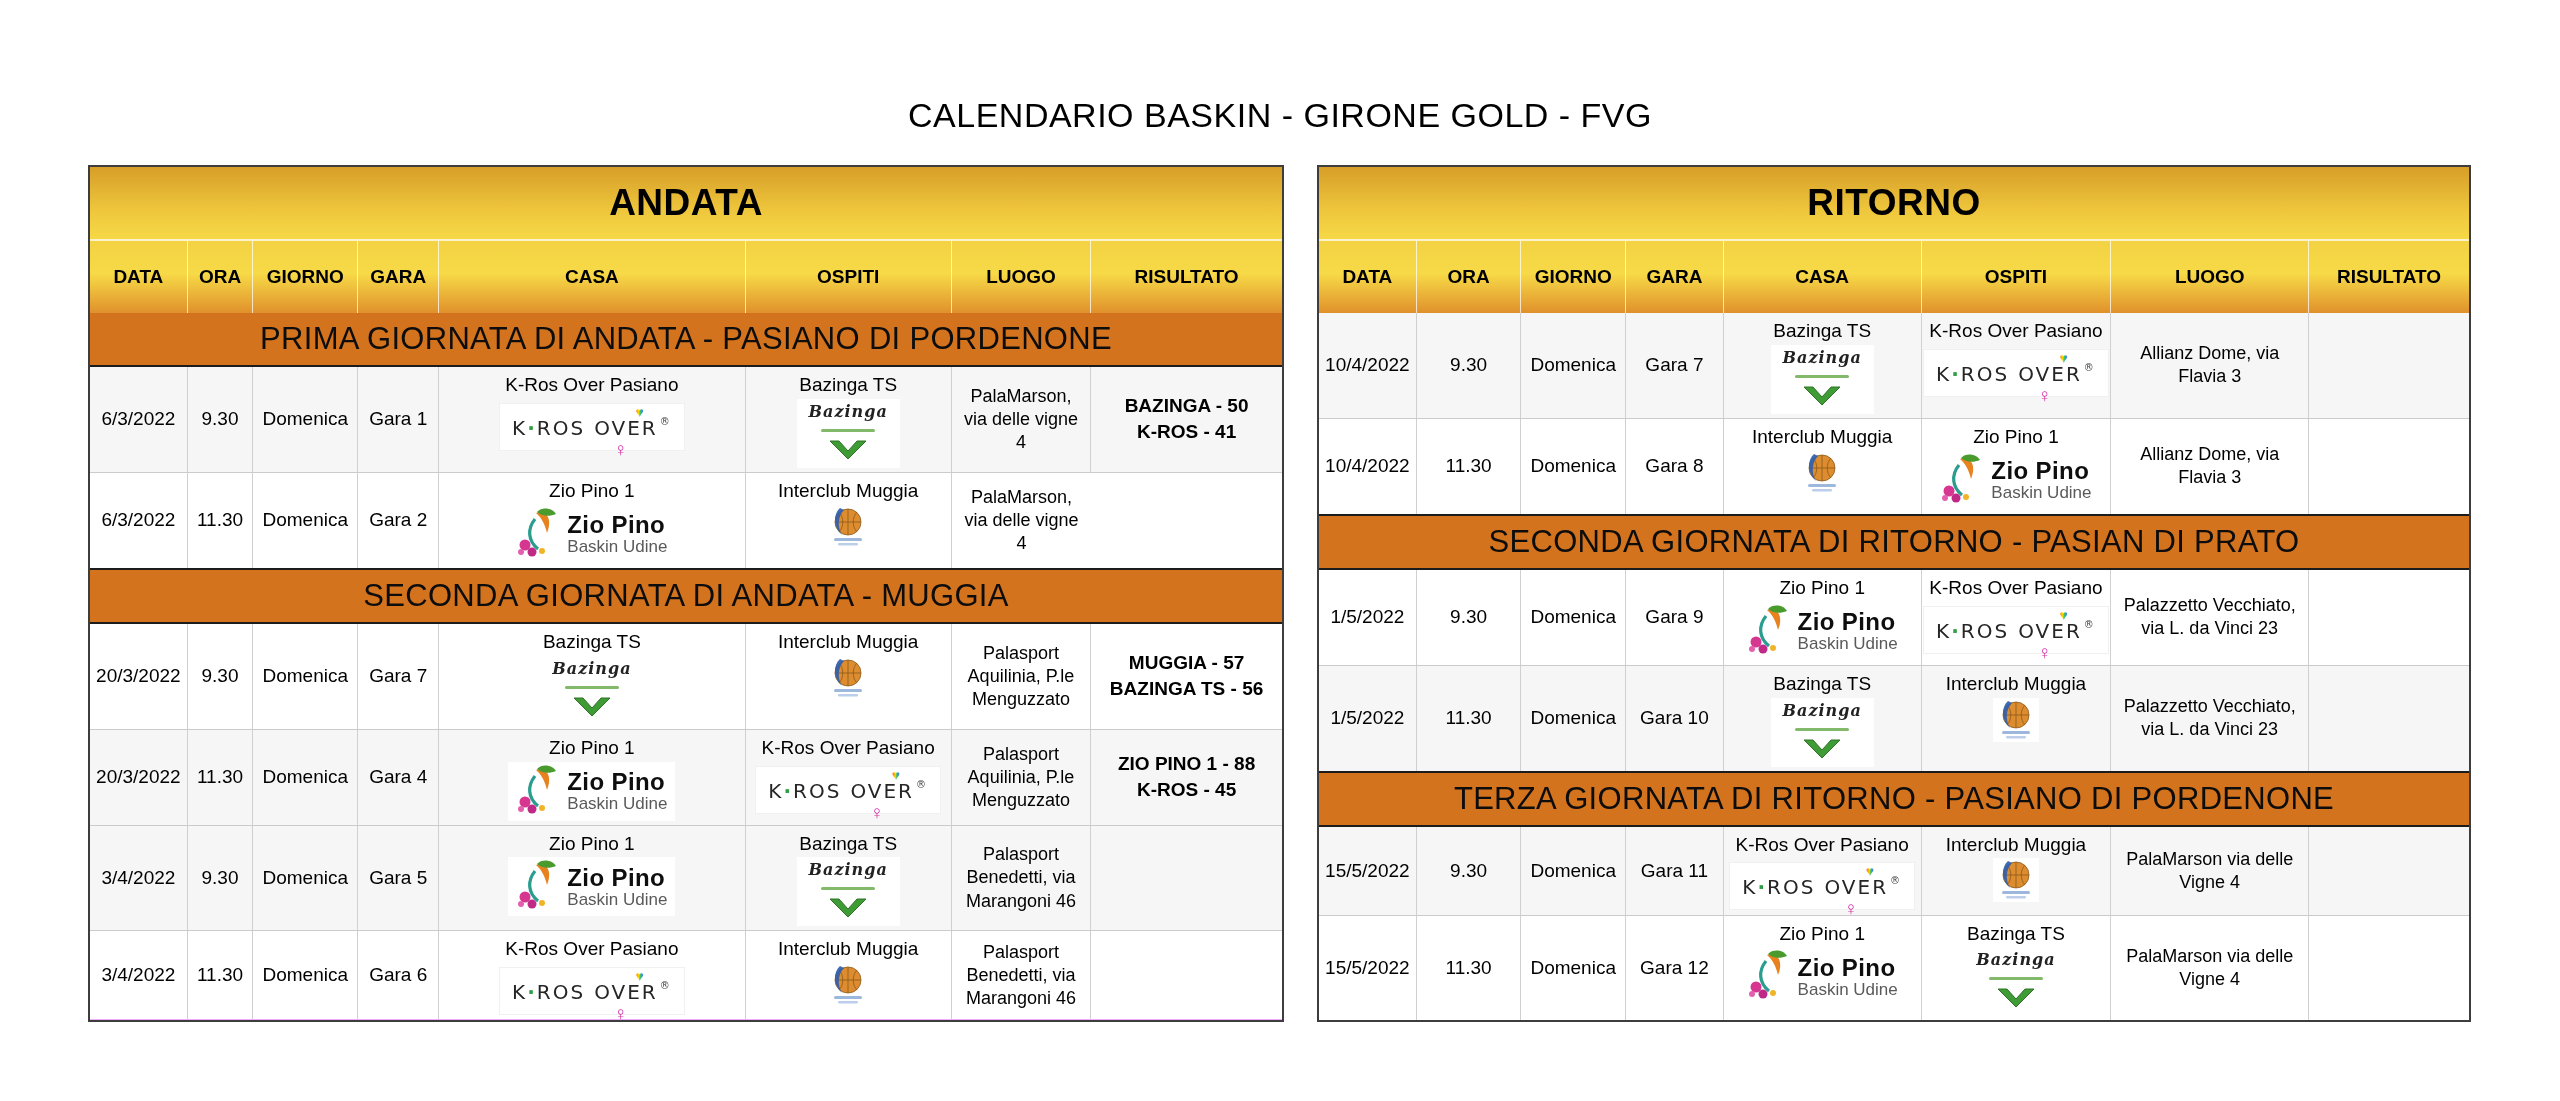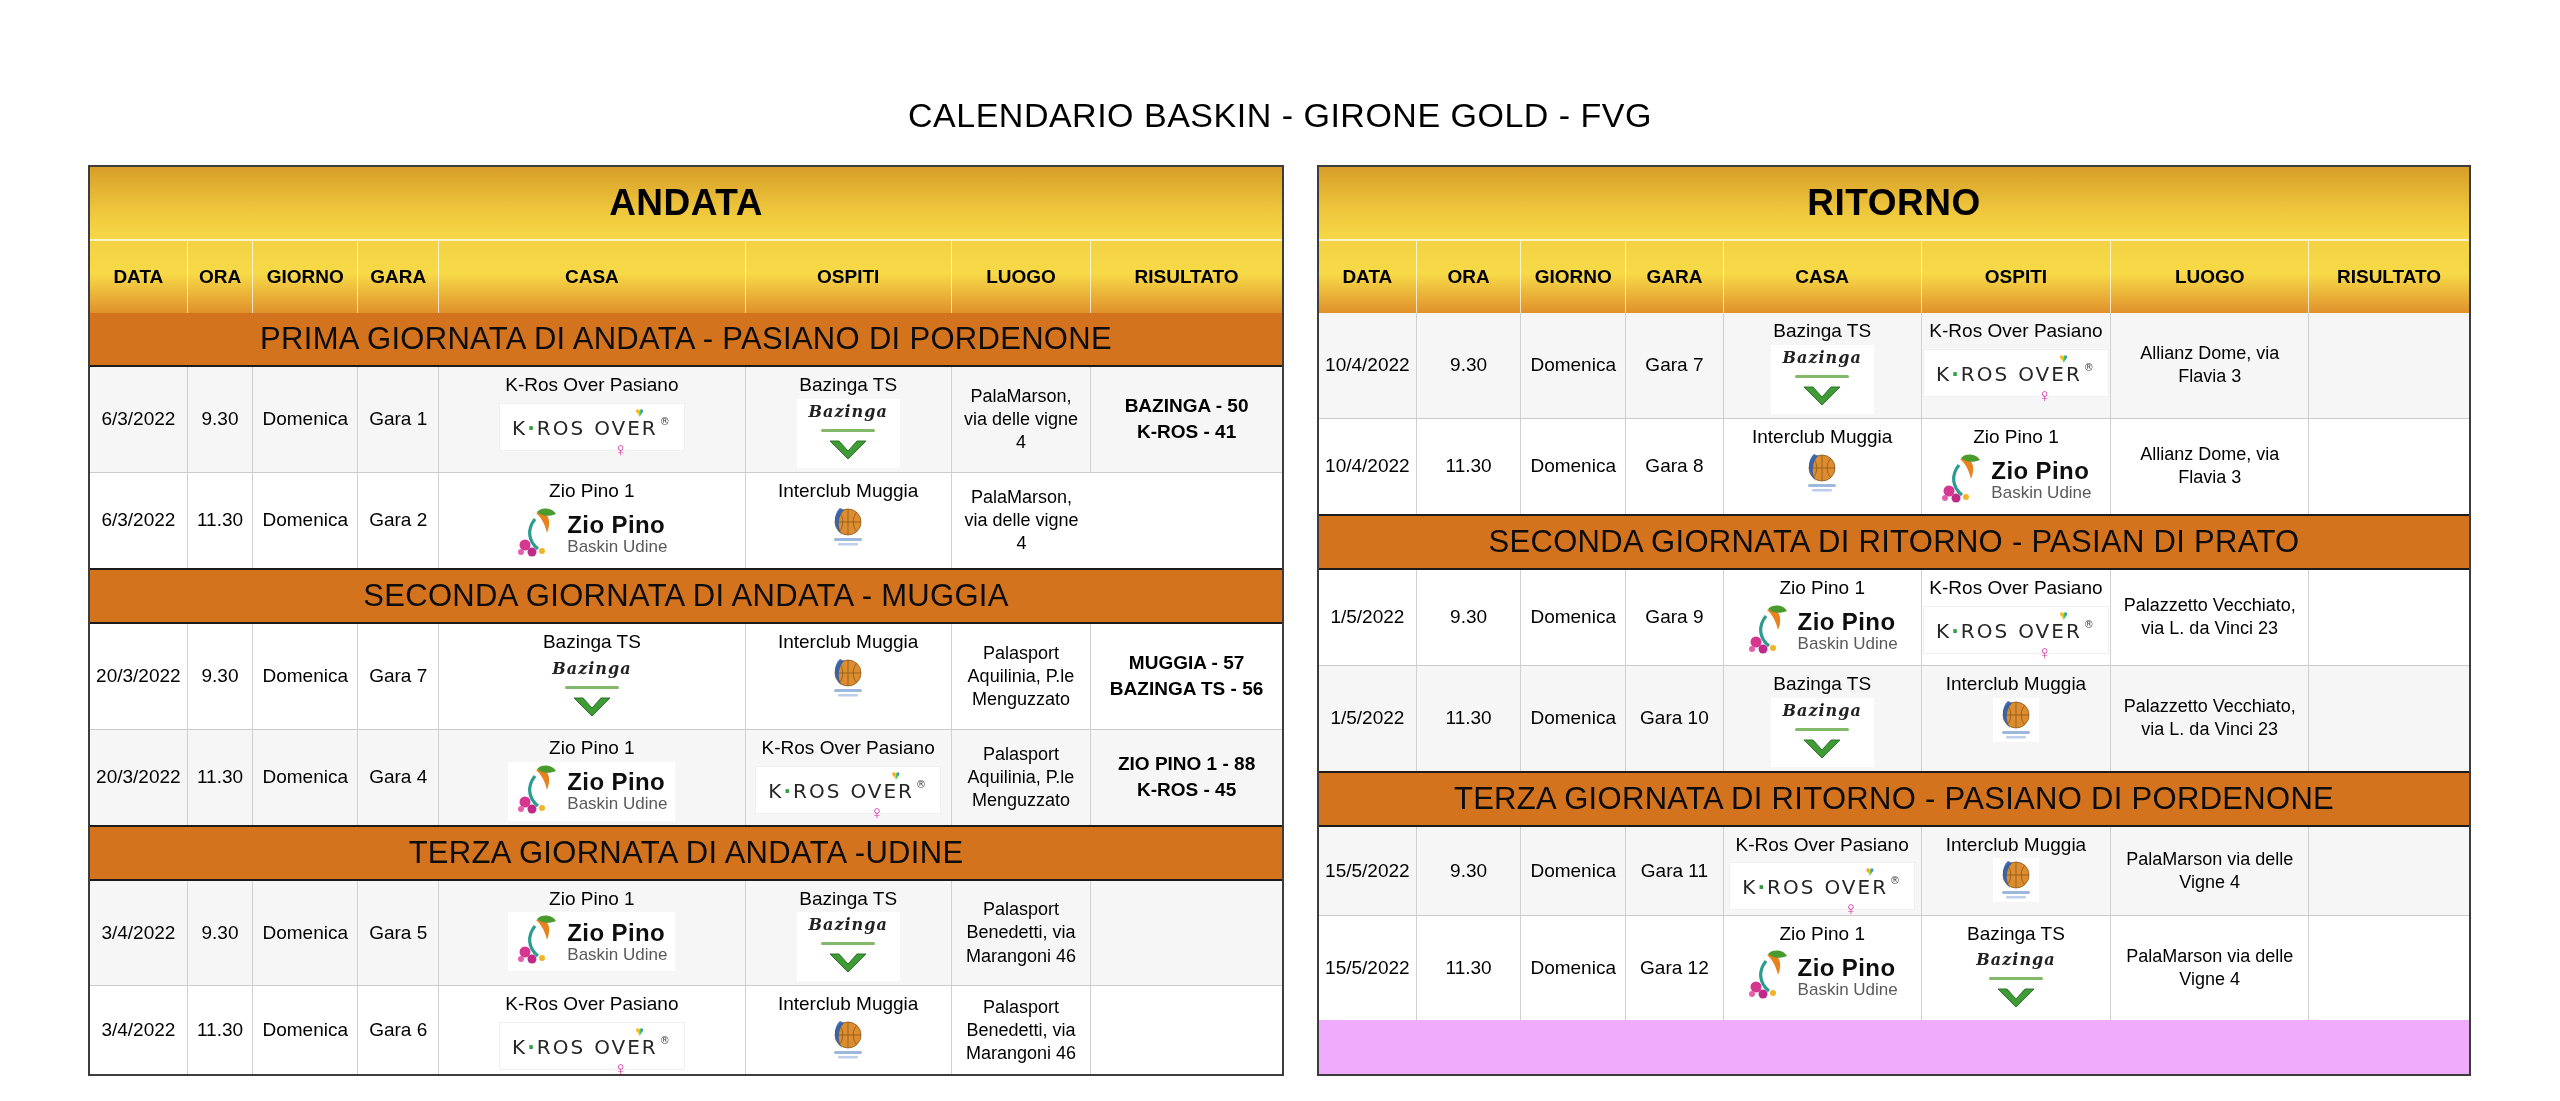--- a/index.html
+++ b/index.html
@@ -268,21 +268,20 @@
             </span>
           </div>
           <div class="cell c6 venue-cell">
             <span class="venue-text">Palasport Aquilinia, P.le Menguzzato</span>
           </div>
           <div class="cell c7 result-cell">
             <span class="res-line">ZIO PINO 1 - 88</span>
             <span class="res-line">K-ROS - 45</span>
           </div>
         </div>
-        <div class="section-band">TERZA GIORNATA DI ANDATA -UDINE</div>
         <div class="row shade">
           <div class="cell c0">3/4/2022</div>
           <div class="cell c1">9.30</div>
           <div class="cell c2">Domenica</div>
           <div class="cell c3">Gara 5</div>
           <div class="cell c4 team-cell">
             <span class="team-name">Zio Pino 1</span>
             <span class="logo logo-ziopino">
               <span class="zp-icon"><svg width="44" height="50" viewBox="0 0 44 50">
                   <path d="M20 6 C30 2,37 12,31 26 C29 17,25 10,20 6 Z" fill="#e8821e"></path>

